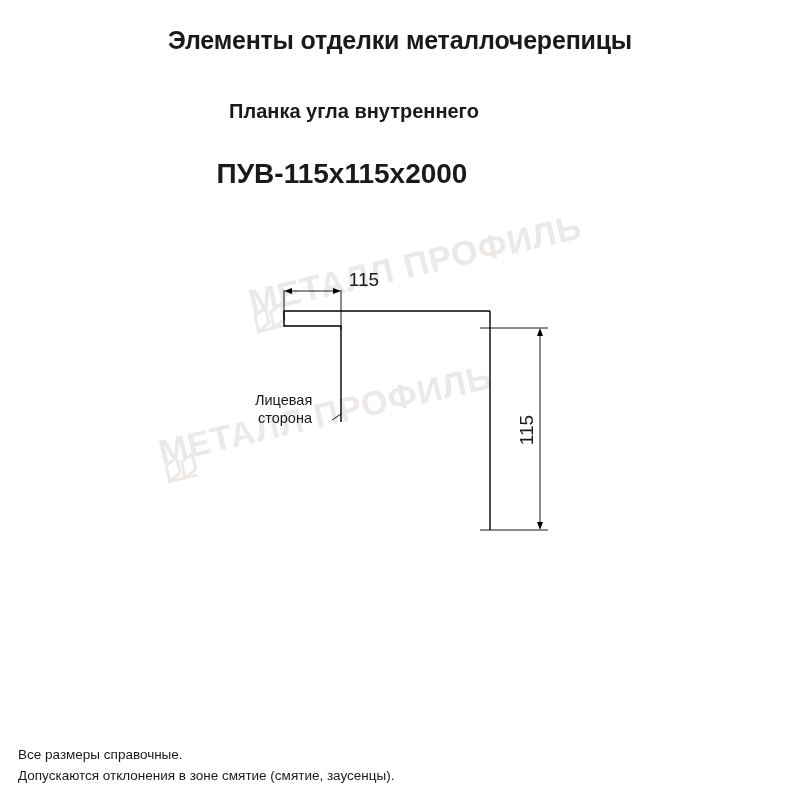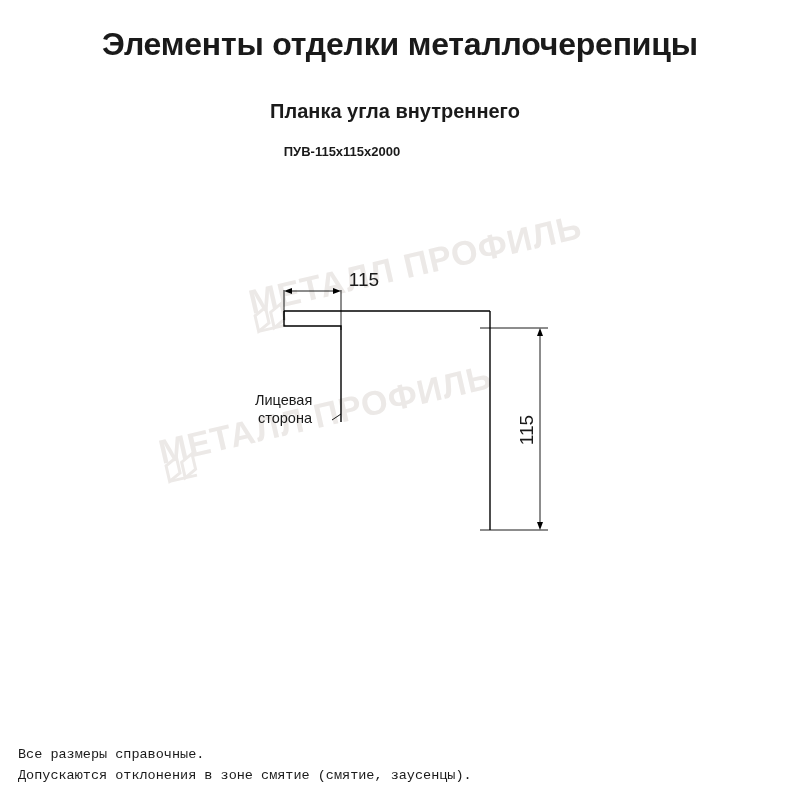--- a/index.html
+++ b/index.html
@@ -21,43 +21,42 @@
     width: 800px;
     height: 800px;
   }
 
   .title-main {
     position: absolute;
     top: 26px;
     left: 0;
     width: 800px;
     text-align: center;
-    font-size: 32px;
+    font-size: 25px;
     font-weight: bold;
     letter-spacing: -0.2px;
   }
 
   .title-sub {
     position: absolute;
     top: 100px;
     left: 0;
     width: 708px;
     text-align: center;
     font-size: 20px;
     font-weight: bold;
-    margin-left: 41px;
   }
 
   .title-code {
     position: absolute;
-    top: 144px;
+    top: 158px;
     left: 0;
     width: 684px;
     text-align: center;
-    font-size: 13px;
+    font-size: 28px;
     font-weight: bold;
   }
 
   .drawing {
     position: absolute;
     top: 200px;
     left: 0;
     width: 648px;
     height: 420px;
   }
@@ -92,21 +91,21 @@
   .wm-logo-2 { left: 163px; top: 250px; transform: rotate(-13deg); }
 
   .footnotes {
     position: absolute;
     left: 18px;
     bottom: 14px;
     font-size: 13.5px;
     line-height: 21px;
   }
 
-  .footnote-line { white-space: nowrap; font-family: Liberation Mono, monospace; }
+  .footnote-line { white-space: nowrap; }
 
   svg { display: block; }
 
   text {
     font-family: "Liberation Sans", sans-serif;
     fill: #1a1a1a;
   }
 </style>
 </head>
 <body>

